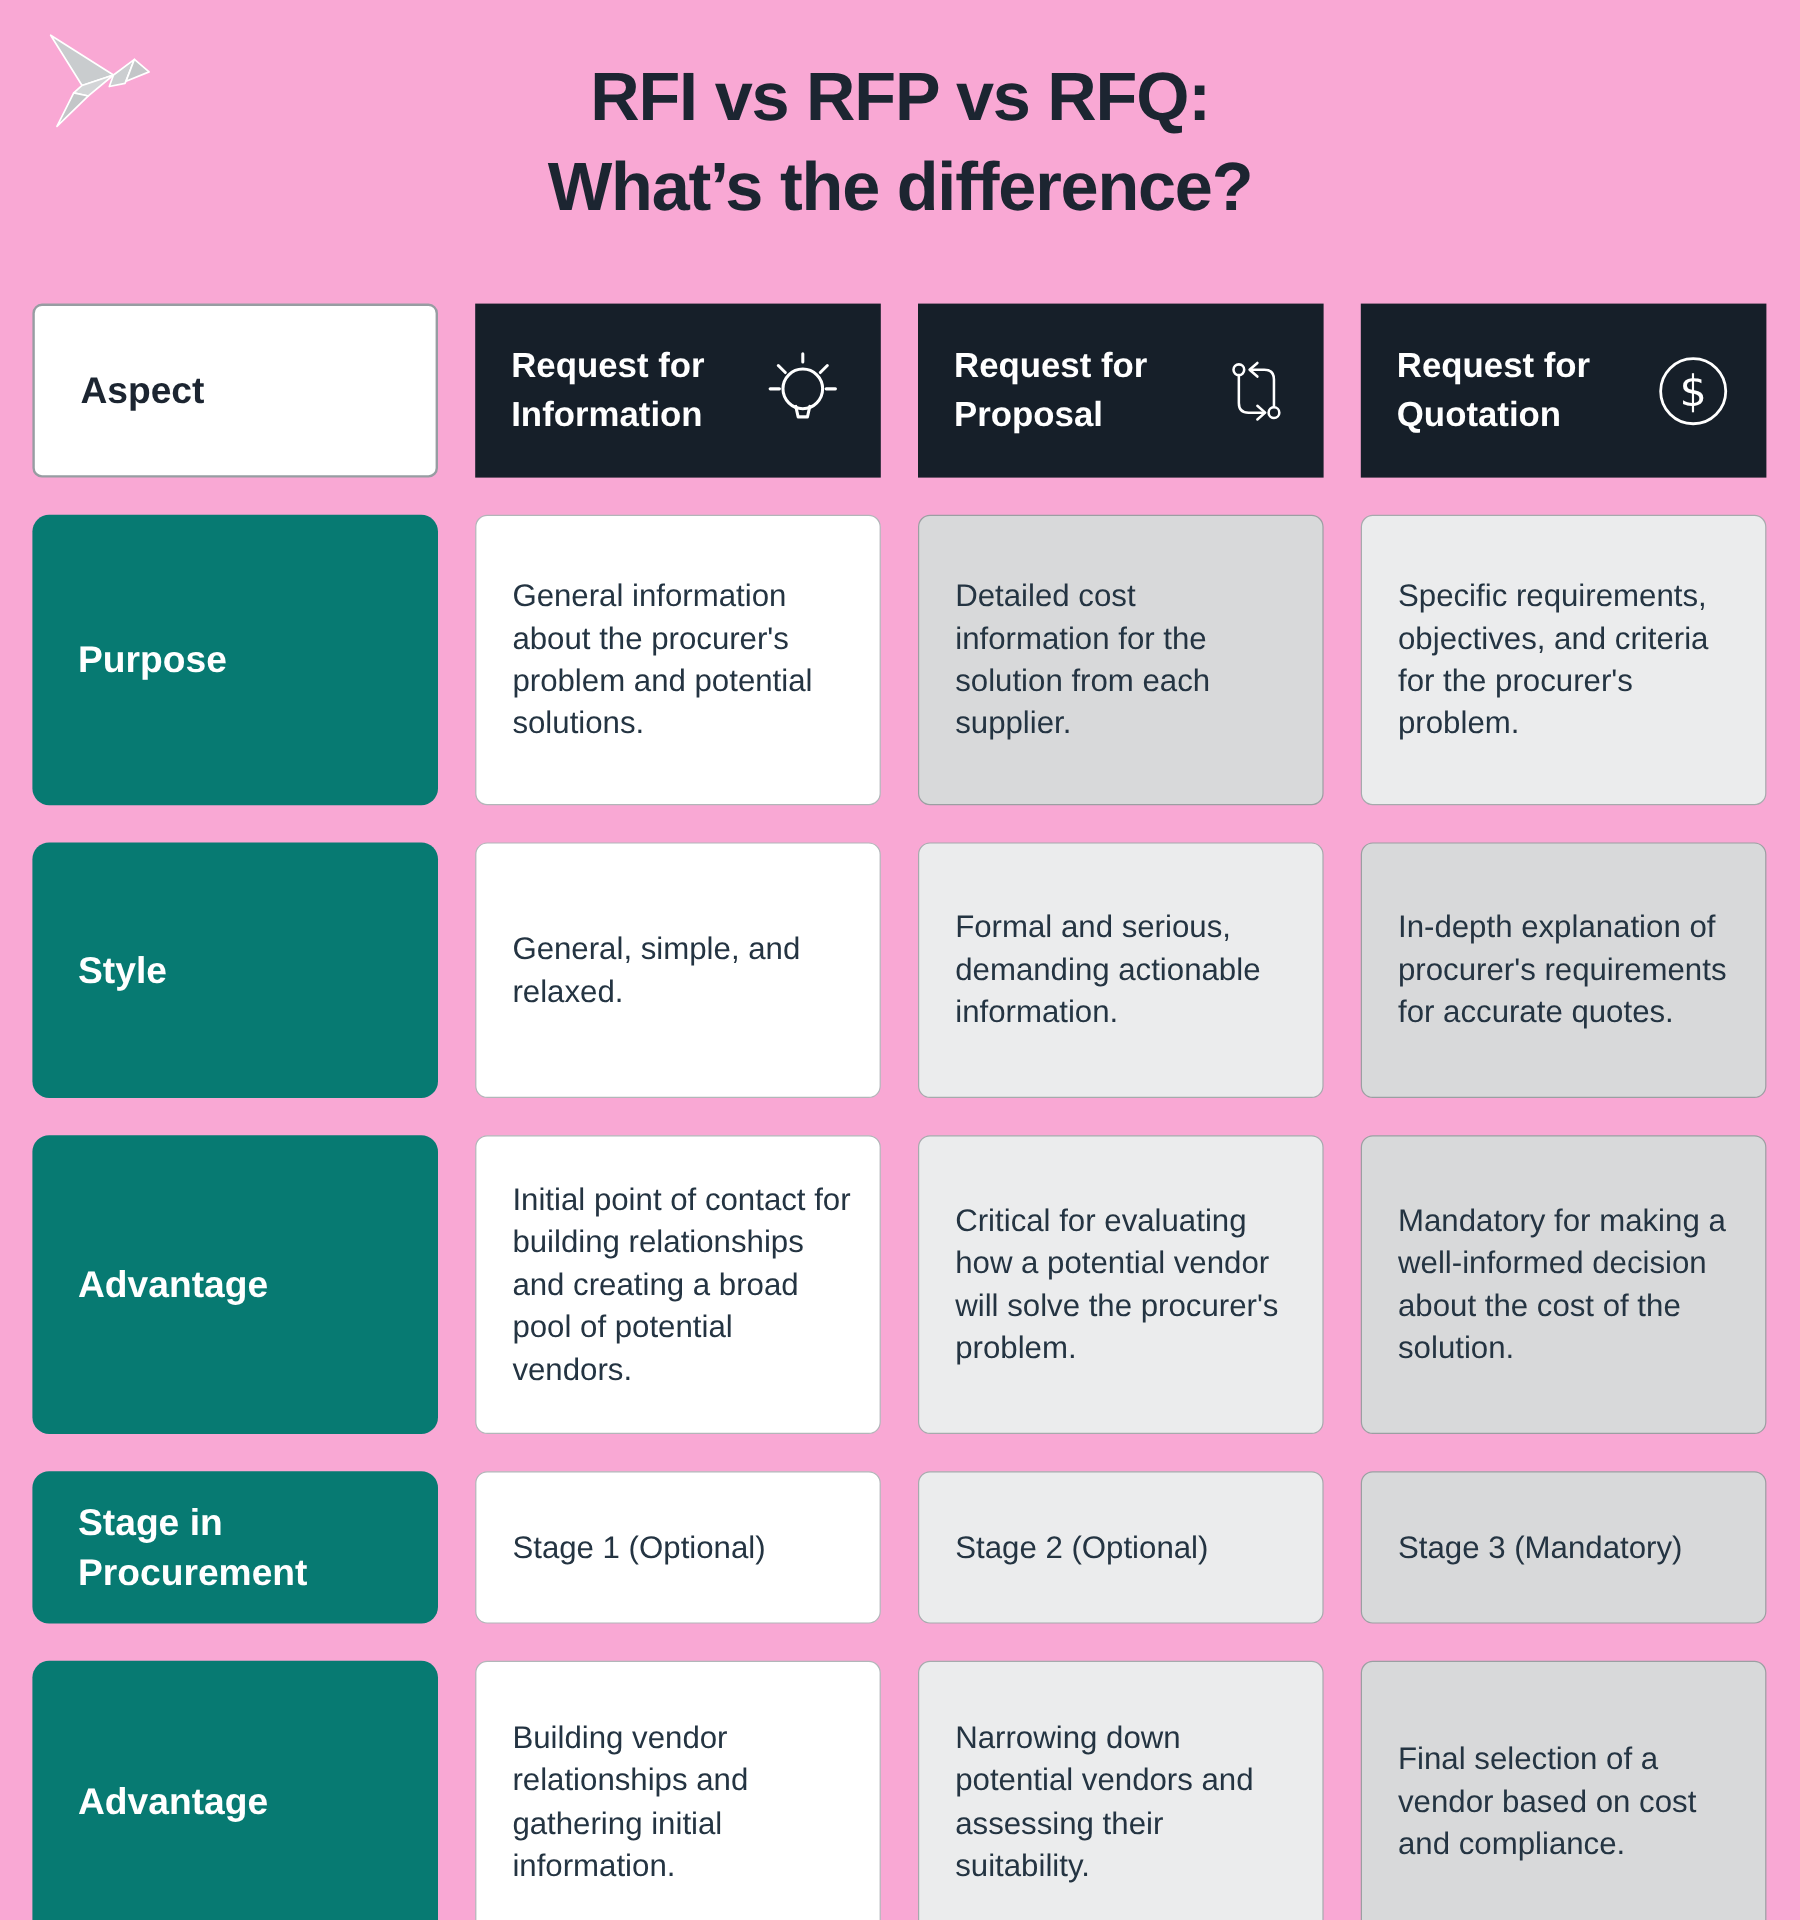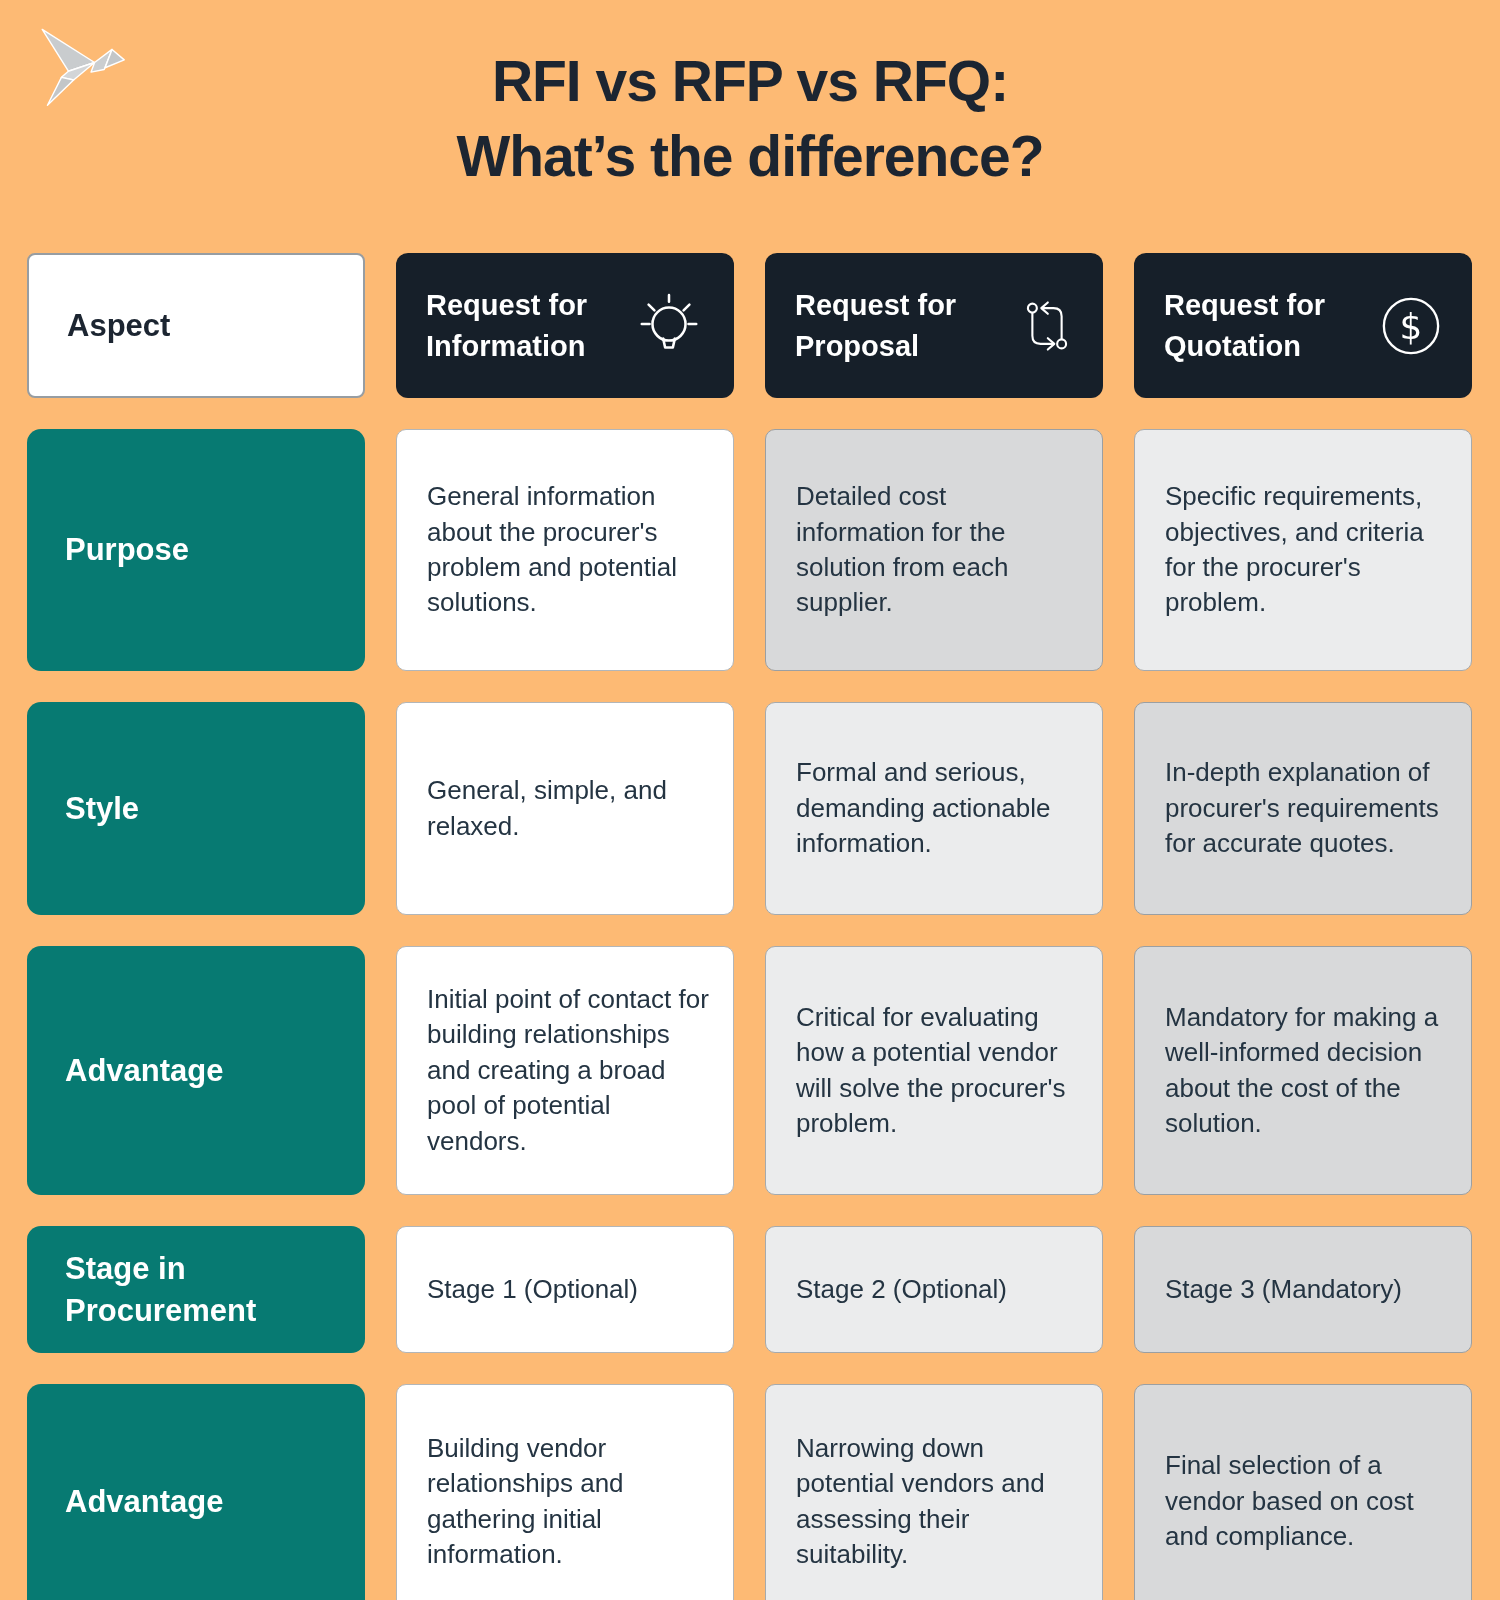--- a/index.html
+++ b/index.html
@@ -4,21 +4,21 @@
 <style>
   html, body {
     margin: 0;
     padding: 0;
     background: #ffffff;
   }
   .page {
     position: relative;
     width: 1500px;
     height: 1600px;
-    background: #fdba74;
+    background: #f9a8d4;
     font-family: "Liberation Sans", "DejaVu Sans", sans-serif;
     overflow: hidden;
   }
   .logo {
     position: absolute;
     top: 24px;
     left: 30px;
     width: 96px;
     height: 84px;
   }
@@ -56,21 +56,21 @@
     background: #ffffff;
     border: 2px solid #979da2;
     border-radius: 8px;
     padding-left: 38px;
     color: var(--title_text, #1c2531);
     font-size: 31px;
     font-weight: 700;
   }
   .dark {
     background: var(--header_dark, #161f29);
-    border-radius: 12px;
+    border-radius: 0;
     flex-direction: row;
     align-items: center;
     justify-content: space-between;
     padding: 0 30px 0 30px;
     color: #ffffff;
   }
   .hlabel {
     font-size: 29px;
     font-weight: 700;
     line-height: 1.4;

